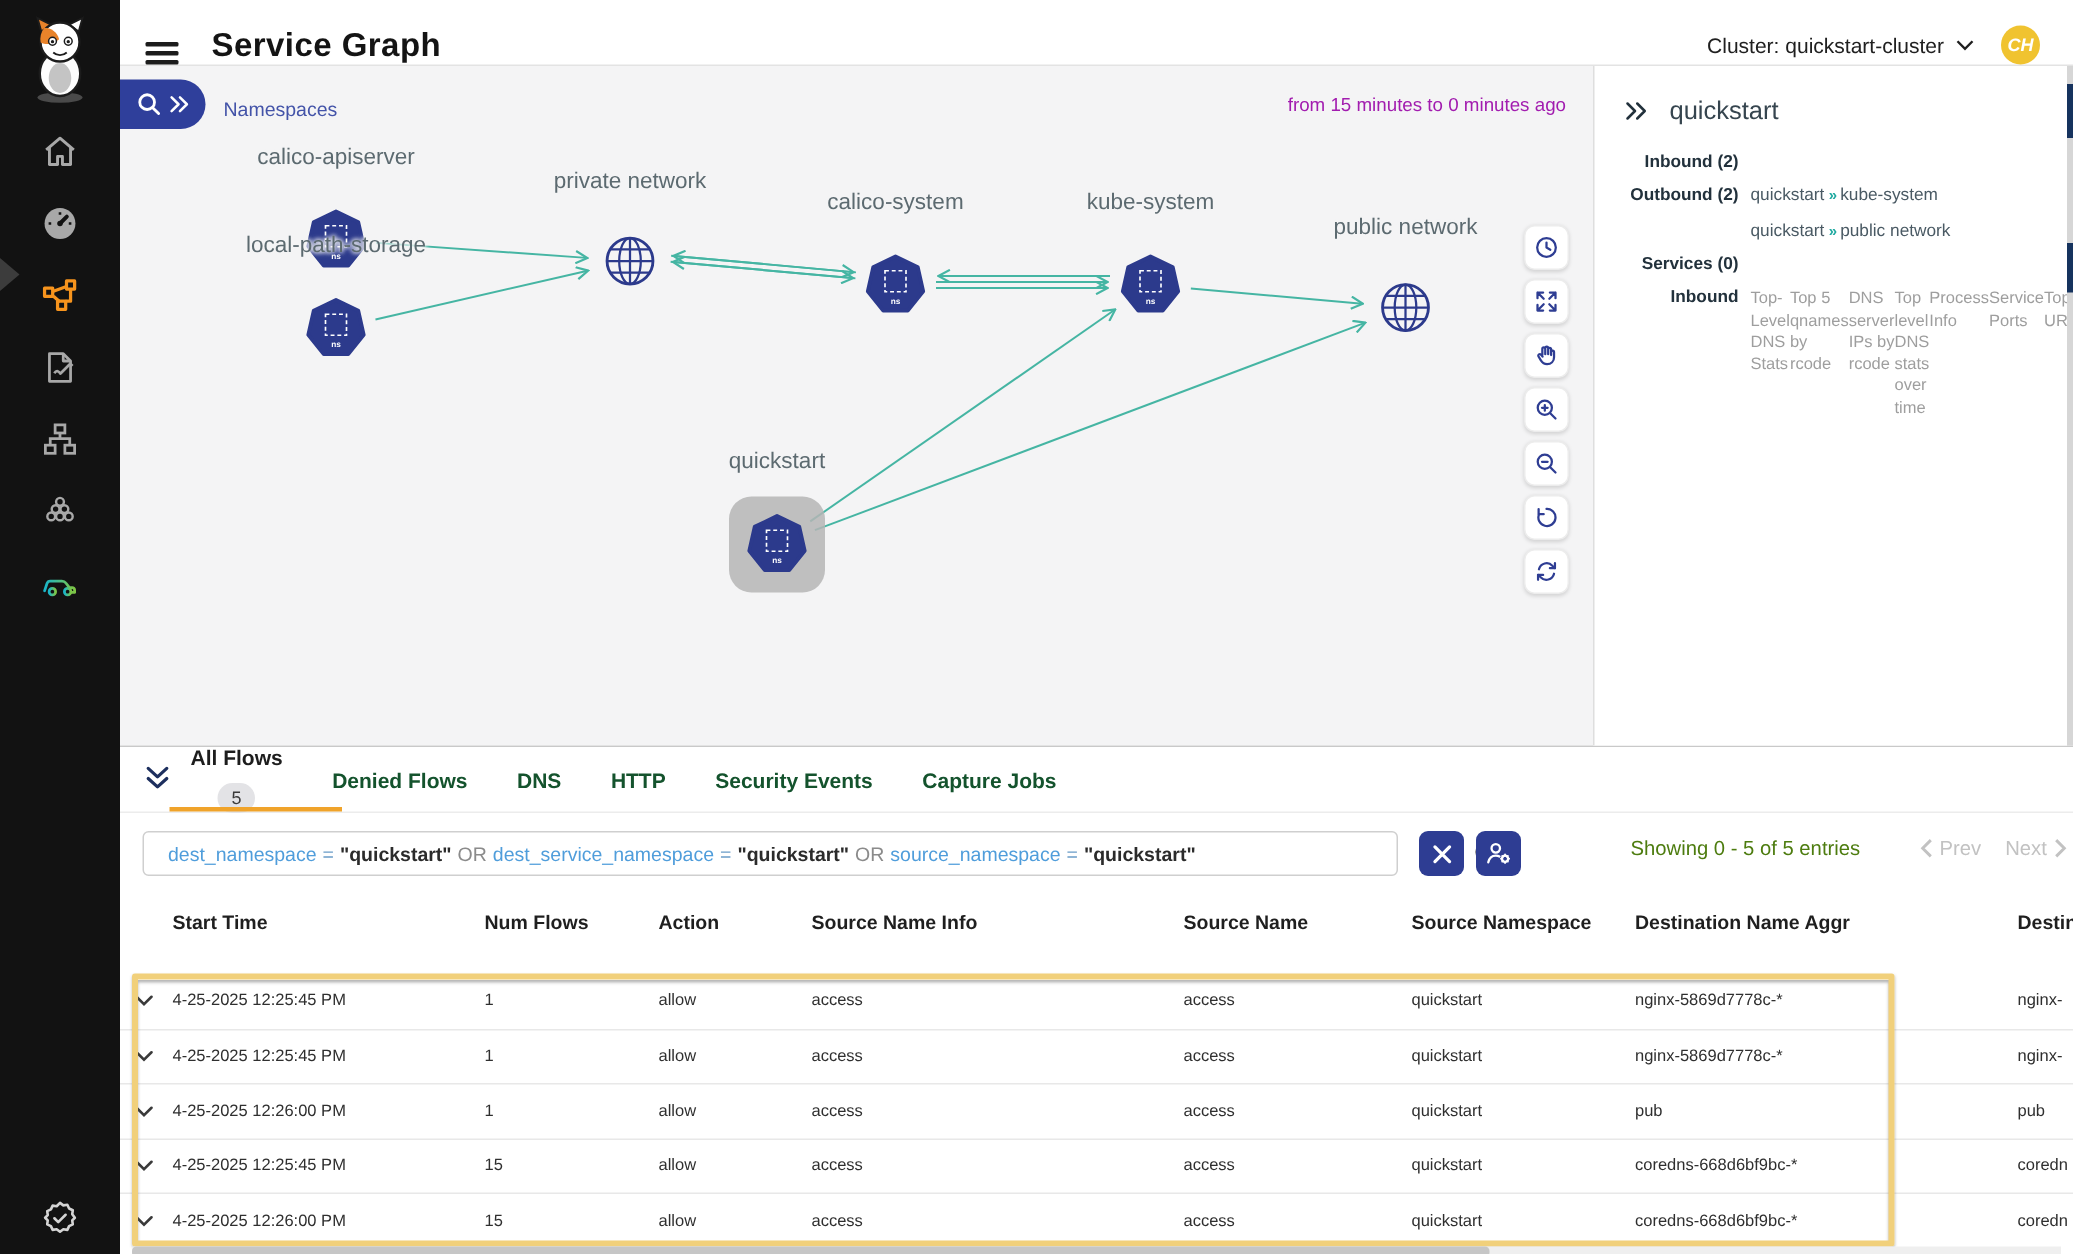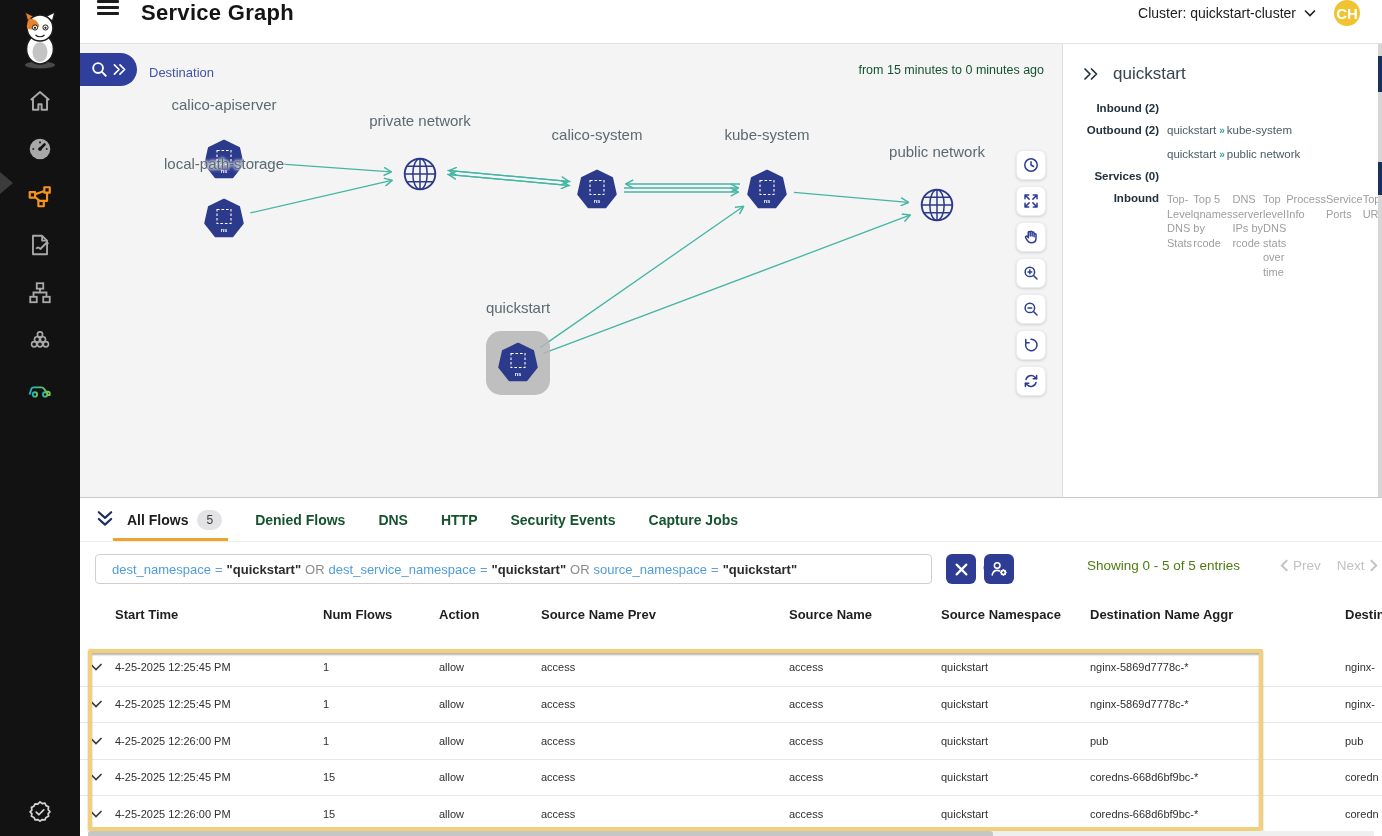--- a/index.html
+++ b/index.html
@@ -11,35 +11,35 @@
   .sidebar { position:absolute; left:0; top:0; width:80px; height:836px; background:#121212; z-index:30; }
   .side-logo { position:absolute; left:14px; top:8px; }
   .side-nav { position:absolute; left:0; top:86px; width:80px; display:flex; flex-direction:column; align-items:center; gap:18px; }
   .side-item { width:44px; height:30px; display:flex; align-items:center; justify-content:center; cursor:pointer; }
   .side-wedge { position:absolute; left:0; top:172px; width:0; height:0;
                 border-top:11px solid transparent; border-bottom:11px solid transparent; border-left:13px solid #3c3c3c; }
   .side-bottom { position:absolute; left:0; bottom:8px; width:80px; display:flex; justify-content:center; }
 
   
   .topbar { position:absolute; left:80px; top:0; width:1302px; height:44px; background:#fff;
-            border-bottom:1px solid #e3e3e3; display:flex; align-items:flex-start; z-index:20; }
+            border-bottom:1px solid #e3e3e3; display:flex; align-items:flex-end; z-index:20; }
   .hamburger { margin-left:17px; width:22px; height:15px; display:flex; flex-direction:column; justify-content:space-between; cursor:pointer; }
   .hamburger span { display:block; height:2.6px; background:#1c1c1c; border-radius:1px; }
   .app-title { margin-left:22px; font-size:22px; font-weight:700; color:#141414; letter-spacing:.3px; }
   .topbar-right { margin-left:auto; display:flex; align-items:center; gap:18px; margin-right:22px; }
   .cluster-select { font-size:14px; color:#202020; display:flex; align-items:center; gap:8px; cursor:pointer; }
-  .avatar { width:26px; height:26px; border-radius:50%; background:#f0c330; color:#fff; font-size:15px; font-weight:700;
-            display:flex; align-items:center; justify-content:center; cursor:pointer; }
+  .avatar { width:26px; height:26px; border-radius:50%; background:#f0c330; color:#fff; font-size:12px; font-weight:700;
+            display:flex; align-items:center; justify-content:center; cursor:pointer;font-style:italic; }
 
   
   .graph { position:absolute; left:80px; top:44px; width:982px; height:453px; background:#f4f4f5; overflow:hidden; }
   .search-pill { position:absolute; left:0; top:9px; width:57px; height:33px; background:#2f3f9b;
                  border-radius:0 17px 17px 0; display:flex; align-items:center; justify-content:center; gap:4px; cursor:pointer; z-index:5; }
   .breadcrumb { position:absolute; left:69px; top:21px; font-size:13px; color:#4353a8; cursor:pointer; z-index:5; }
-  .time-range { position:absolute; right:18px; top:19px; font-size:12.5px; color:#14532d; z-index:5; }
+  .time-range { position:absolute; right:18px; top:19px; font-size:12.5px; color:#a21caf; z-index:5; }
   #edges { position:absolute; left:0; top:0; z-index:1; }
   .gnode { position:absolute; transform:translate(-50%,-50%); z-index:2; cursor:pointer; }
   .gnode .sel-bg { position:absolute; left:50%; top:50%; transform:translate(-50%,-50%); width:64px; height:64px;
                    background:#b5b5b5; border-radius:15px; opacity:.85; }
   .gnode-icon { position:relative; display:flex; align-items:center; justify-content:center; }
   .gnode-label { position:absolute; left:50%; top:-43px; transform:translateX(-50%); white-space:nowrap;
                  font-size:15px; color:#5c6a70; text-shadow:0 0 3px #f4f4f5,0 0 3px #f4f4f5,0 0 4px #f4f4f5;text-align:center; }
   .gtoolbar { position:absolute; right:16px; top:106px; display:flex; flex-direction:column; gap:6px; z-index:6; }
   .gtool-btn { width:30px; height:30px; background:#fff; border:1px solid #ececec; border-radius:7px;
                box-shadow:0 1px 3px rgba(0,0,0,.15); display:flex; align-items:center; justify-content:center; cursor:pointer; }
@@ -58,21 +58,21 @@
   .right-strip { position:absolute; left:1378px; top:44px; width:4px; height:453px; background:#d6d6d6; z-index:6; }
   .right-strip .seg { position:absolute; left:0; width:4px; background:#16335e; }
 
   
   .flows { position:absolute; left:80px; top:497px; width:1302px; height:339px; background:#fff;
            border-top:1px solid #c9c9c9; overflow:hidden; }
   .tabs-row { position:relative; height:44px; border-bottom:1px solid #ececec; display:flex; align-items:center; }
   .tabs-collapse { position:absolute; left:16px; top:12px; cursor:pointer; }
   .tabs { display:flex; align-items:center; gap:33px; margin-left:47px; }
   .tab { font-size:14px; font-weight:700; color:#14532d; display:flex; align-items:center; gap:9px; cursor:pointer; white-space:nowrap; }
-  .tab.active { color:#1d1d1d; }
+  .tab.active { color:#1d1d1d;flex-direction:column; }
   .tab-badge { background:#e3e3e6; color:#3b3b3b; font-size:12px; font-weight:400; border-radius:11px; padding:3px 9px; }
   .tab-underline { position:absolute; left:33px; bottom:0; width:115px; height:3px; background:#f0a32a; }
 
   .filter-row { position:relative; height:56px; }
   .filter-input { position:absolute; left:15px; top:12px; width:837px; height:30px; background:#fff;
                   border:1px solid #cfcfcf; border-radius:4px; display:flex; align-items:center;
                   padding:0 34px 0 16px; font-size:13px; white-space:nowrap; overflow:hidden; cursor:text; }
   .filter-input .tok { margin-right:4px; }
   .tok-field { color:#4f9ddb; }
   .tok-op { color:#6d9ec9; }
@@ -243,21 +243,21 @@
           <circle cx="7.5" cy="7.5" r="5.2"></circle>
             <path d="M11.6 11.6l4 4"></path>
           </svg>
         </span>
       <span>
         <svg width="15" height="13" viewBox="0 0 16 14" fill="none" stroke="#fff" stroke-width="1.8" stroke-linecap="round" stroke-linejoin="round">
           <path d="M2.5 2l5 5-5 5M8.5 2l5 5-5 5"></path>
           </svg>
         </span>
     </div>
-    <span class="breadcrumb">Destination</span>
+    <span class="breadcrumb">Namespaces</span>
     <span class="time-range">from 15 minutes to 0 minutes ago</span>
 
     <svg id="edges" width="982" height="453">
       <defs>
         <marker id="arrow" viewBox="0 0 10 10" refX="8.5" refY="5" markerWidth="7" markerHeight="7" orient="auto-start-reverse">
           <path d="M0.5 0.5L9 5L0.5 9.5" fill="none" stroke="#45b5a3" stroke-width="1.6"></path>
         </marker>
       </defs>
       <g id="edge-lines">
           <line x1="170.93138489542983" y1="117.92367034967356" x2="311.0736977049087" y2="127.93383555035062" stroke="#45b5a3" stroke-width="1.3" marker-end="url(#arrow)"></line>
@@ -534,21 +534,21 @@
           </span>
       </div>
     </div>
 
     <div class="ftable">
       <div class="frow fhead" id="thead">
           <div class="fcell" style="white-space: normal;"></div>
           <div class="fcell" style="white-space: normal;">Start Time</div>
           <div class="fcell" style="white-space: normal;">Num Flows</div>
           <div class="fcell" style="white-space: normal;">Action</div>
-          <div class="fcell" style="white-space: normal;">Source Name Prev</div>
+          <div class="fcell" style="white-space: normal;">Source Name Info</div>
           <div class="fcell" style="white-space: normal;">Source Name</div>
           <div class="fcell" style="white-space: normal;">Source Namespace</div>
           <div class="fcell" style="white-space: normal;">Destination Name Aggr</div>
           <div class="fcell" style="white-space: normal;">Destination Name</div>
         </div>
       <div class="fbody" id="tbody">
           <div class="frow">
             <div class="fcell chev-cell">
               <svg width="12" height="8" viewBox="0 0 12 8" fill="none" stroke="#3a3a3a" stroke-width="1.7" stroke-linecap="round">
                 <path d="M1 1.5l5 5 5-5"></path>

